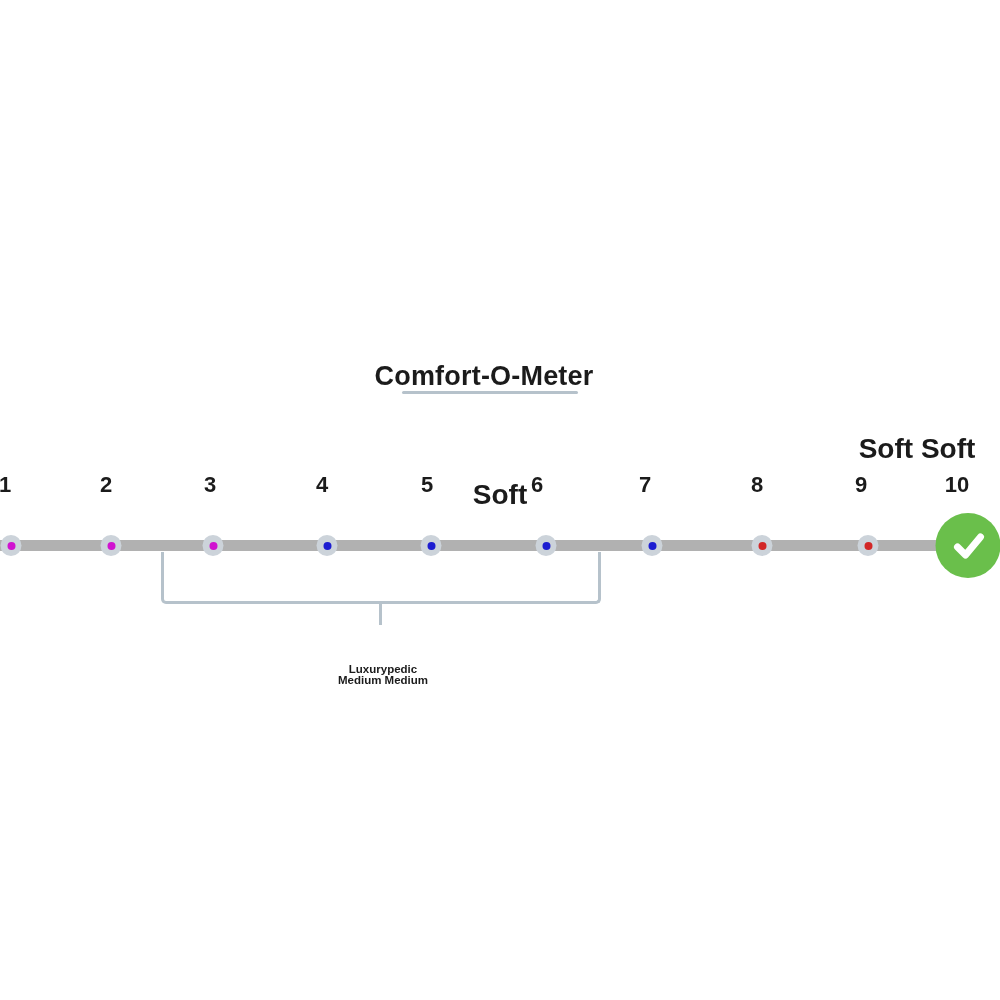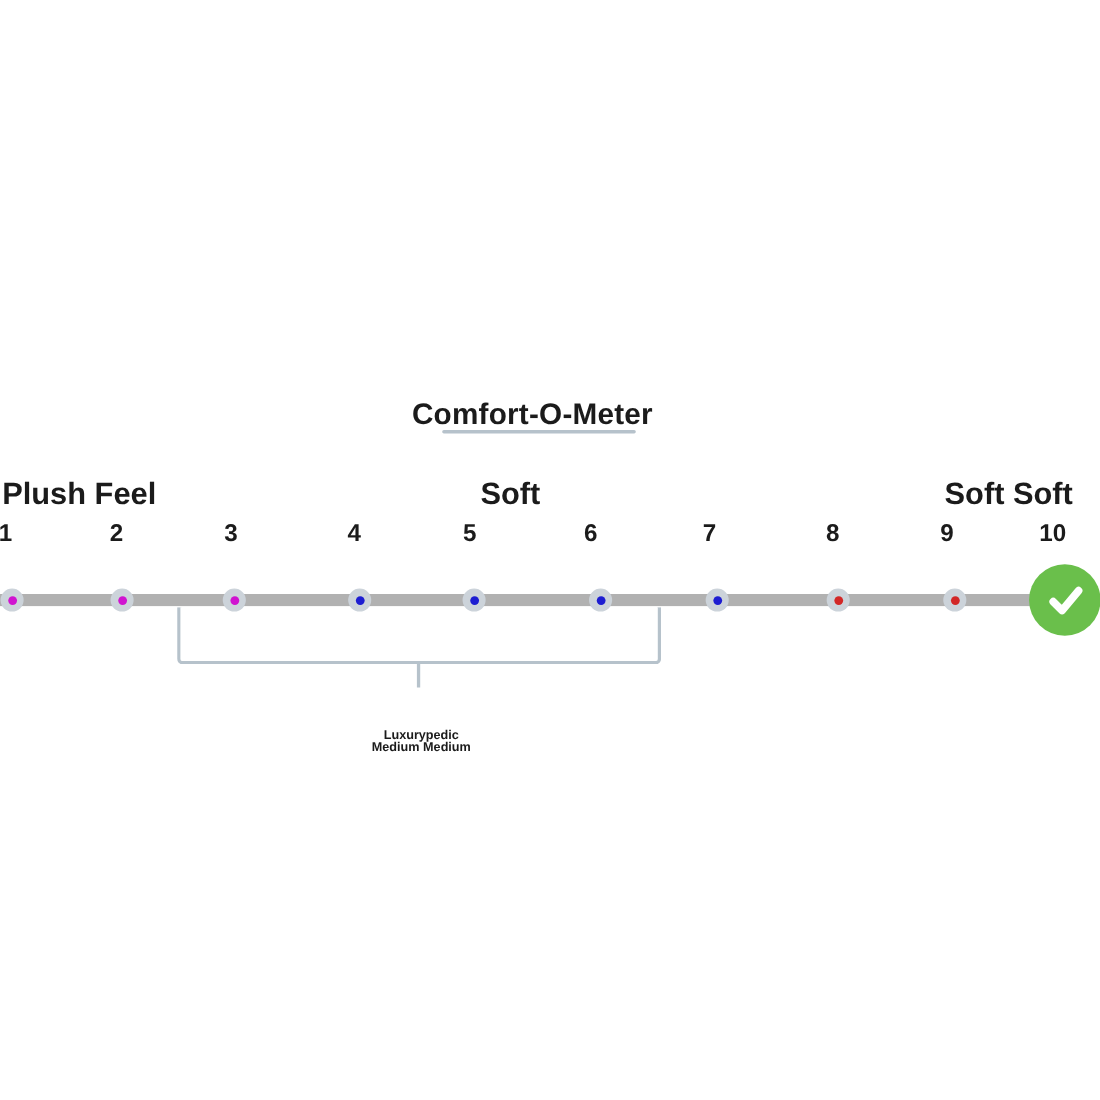--- a/index.html
+++ b/index.html
@@ -40,21 +40,21 @@
   .feel-label {
     position: absolute;
     top: 434px;
     font-size: 28px;
     font-weight: 700;
     line-height: 30px;
     white-space: nowrap;
     color: var(--c-text);
   }
   .feel-label.left  { left: 2px; }
-  .feel-label.center{ left: 464px; transform: translateX(-50%); }
+  .feel-label.center{ left: 500px; transform: translateX(-50%); margin-top: 46px; }
   .feel-label.right { left: 917px; transform: translateX(-50%); }
   .tick {
     position: absolute;
     top: 474px;
     transform: translateX(-50%);
     font-size: 22px;
     font-weight: 700;
     line-height: 22px;
     color: var(--c-text);
   }
@@ -132,21 +132,20 @@
   }
 </style>
 </head>
 <body>
 
 <div class="canvas" style="--c-bg: #ffffff; --c-text: #1b1b1b; --c-bar: #b1b1b1; --c-ring: #ccd3da; --c-green: #6abf4b; --c-bracket: #b6c2cb; --c-underline: #b6c2cb;">
 
   <div class="title">Comfort-O-Meter</div>
   <div class="title-underline"></div>
 
-  <div class="feel-label left">Plush Feel</div>
   <div class="feel-label center">Soft</div>
   <div class="feel-label right">Soft Soft</div>
 
   <div>
       <span class="tick" style="left: 5px;">1</span>
       <span class="tick" style="left: 106px;">2</span>
       <span class="tick" style="left: 210px;">3</span>
       <span class="tick" style="left: 322px;">4</span>
       <span class="tick" style="left: 427px;">5</span>
       <span class="tick" style="left: 537px;">6</span>

